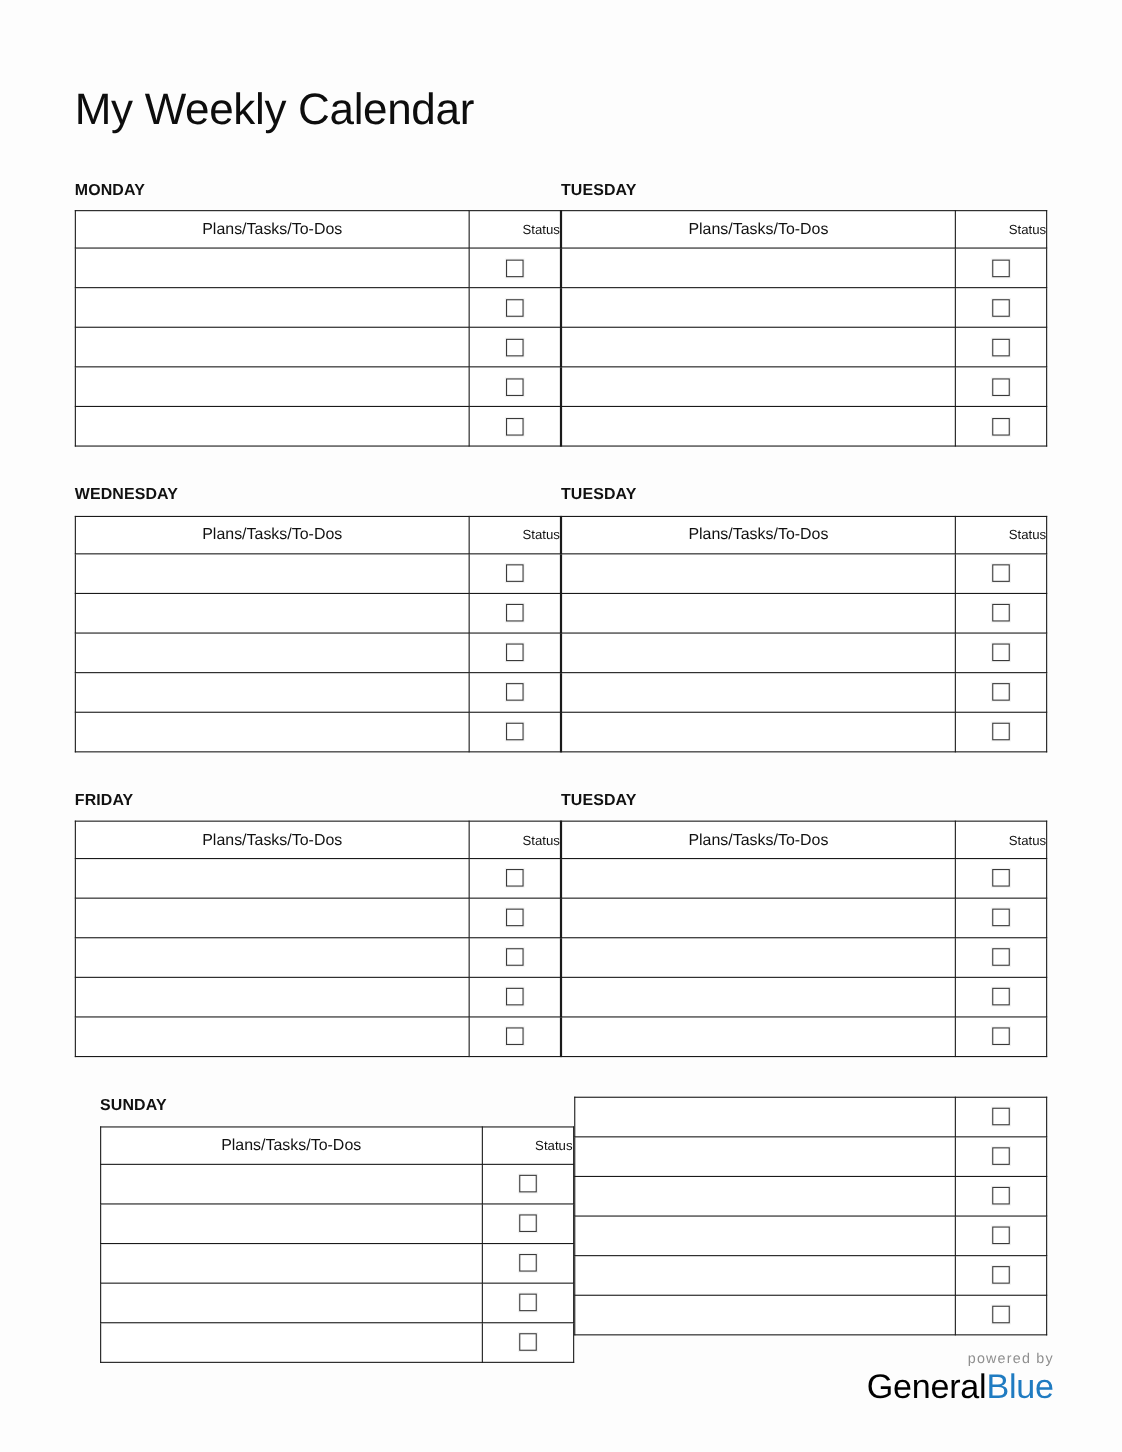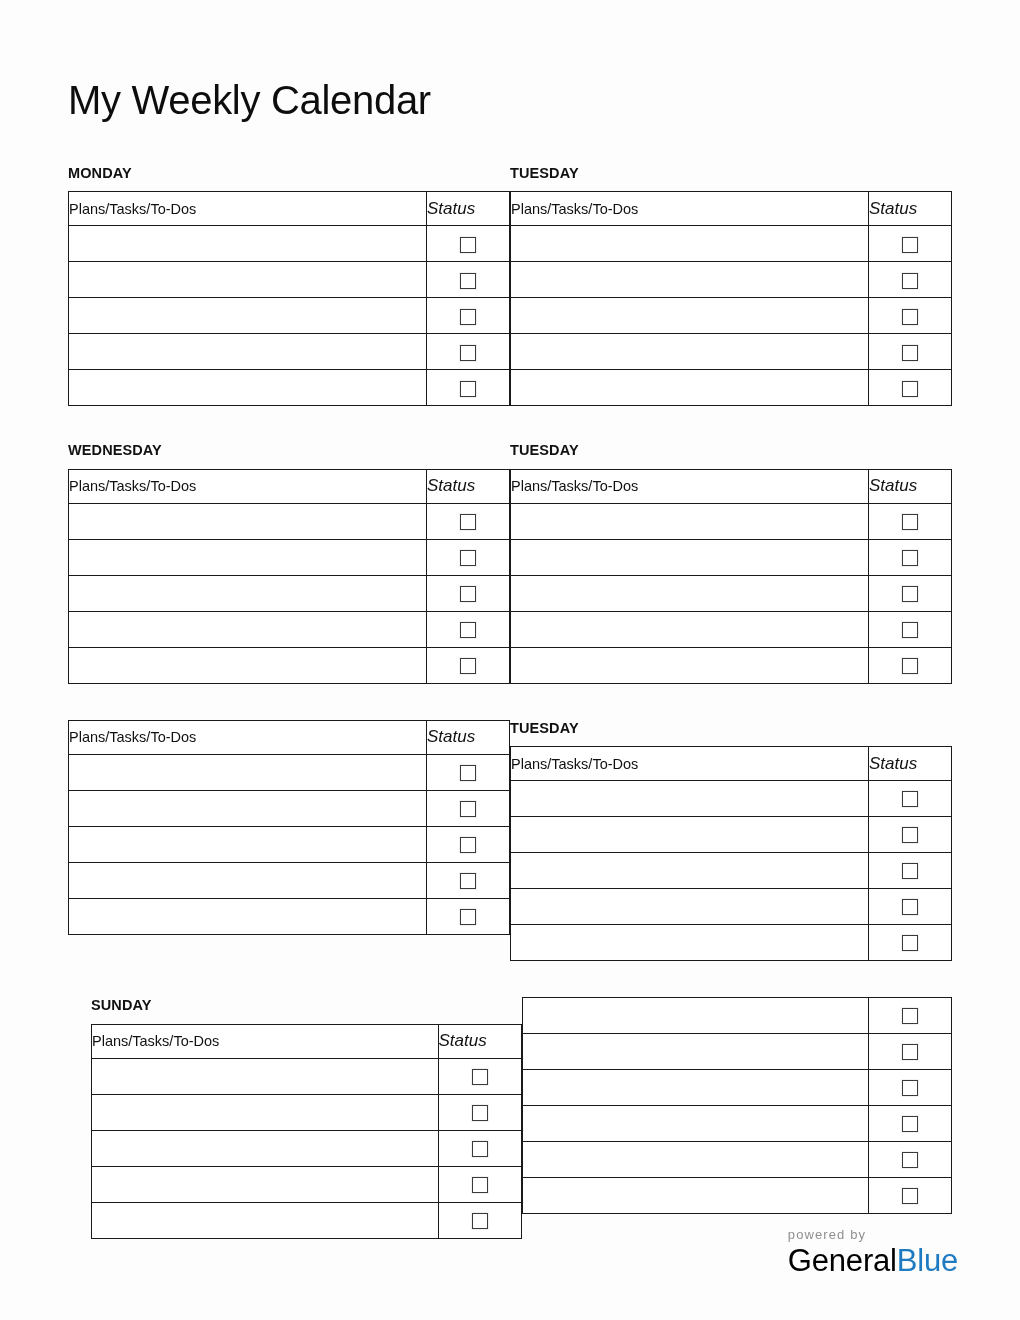--- a/index.html
+++ b/index.html
@@ -70,37 +70,36 @@
   }
 
   table.day-table td,
   table.day-table th {
     border: 1px solid #1a1a1a;
     padding: 0;
     vertical-align: middle;
   }
 
   th.col-tasks {
-    text-align: left;
+    text-align: center;
     font-size: 14.5px;
     font-weight: 400;
     color: #111;
     padding: 6px 0 7px 8px;
     height: 34px;
   }
 
   th.col-status {
     width: 83px;
-    text-align: left;
-    font-size: 17px;
+    text-align: right;
+    font-size: 12px;
     font-weight: 400;
     color: #111;
     padding: 6px 0 7px 0;
     height: 34px;
-    font-style: italic;
   }
 
   td.cell-task { height: 36px; }
   td.cell-status {
     width: 83px;
     text-align: center;
     height: 36px;
   }
 
   
@@ -116,20 +115,21 @@
     border: 1.6px solid #3a3a3a;
     box-shadow: 0 0 0 1px #f2f2f2;
     vertical-align: middle;
   }
 
   
   .brand {
     position: absolute;
     right: 62px;
     top: 1228px;
+    text-align: right;
     line-height: 1;
   }
 
   .brand-powered {
     font-size: 13px;
     color: #8f8f8f;
     letter-spacing: 1.1px;
     display: block;
     margin-bottom: 4px;
   }
@@ -283,20 +283,21 @@
               <tr>
                 <td class="cell-task"></td>
                 <td class="cell-status"><span class="checkbox"></span></td>
               </tr>
             </tbody>
           </table>
         </div>
       </div>
       <div class="grid-row">
         <div class="section">
+          <div class="section-title">FRIDAY</div>
           <table class="day-table">
             <thead>
               <tr>
                 <th class="col-tasks">Plans/Tasks/To-Dos</th>
                 <th class="col-status">Status</th>
               </tr>
             </thead>
             <tbody>
               <tr>
                 <td class="cell-task"></td>

